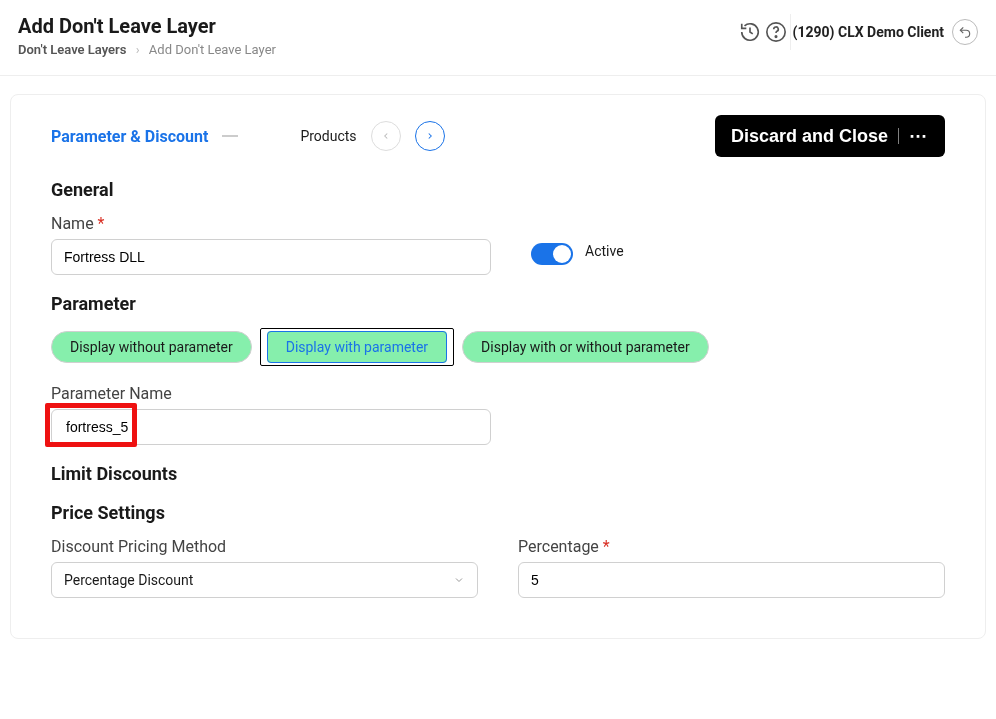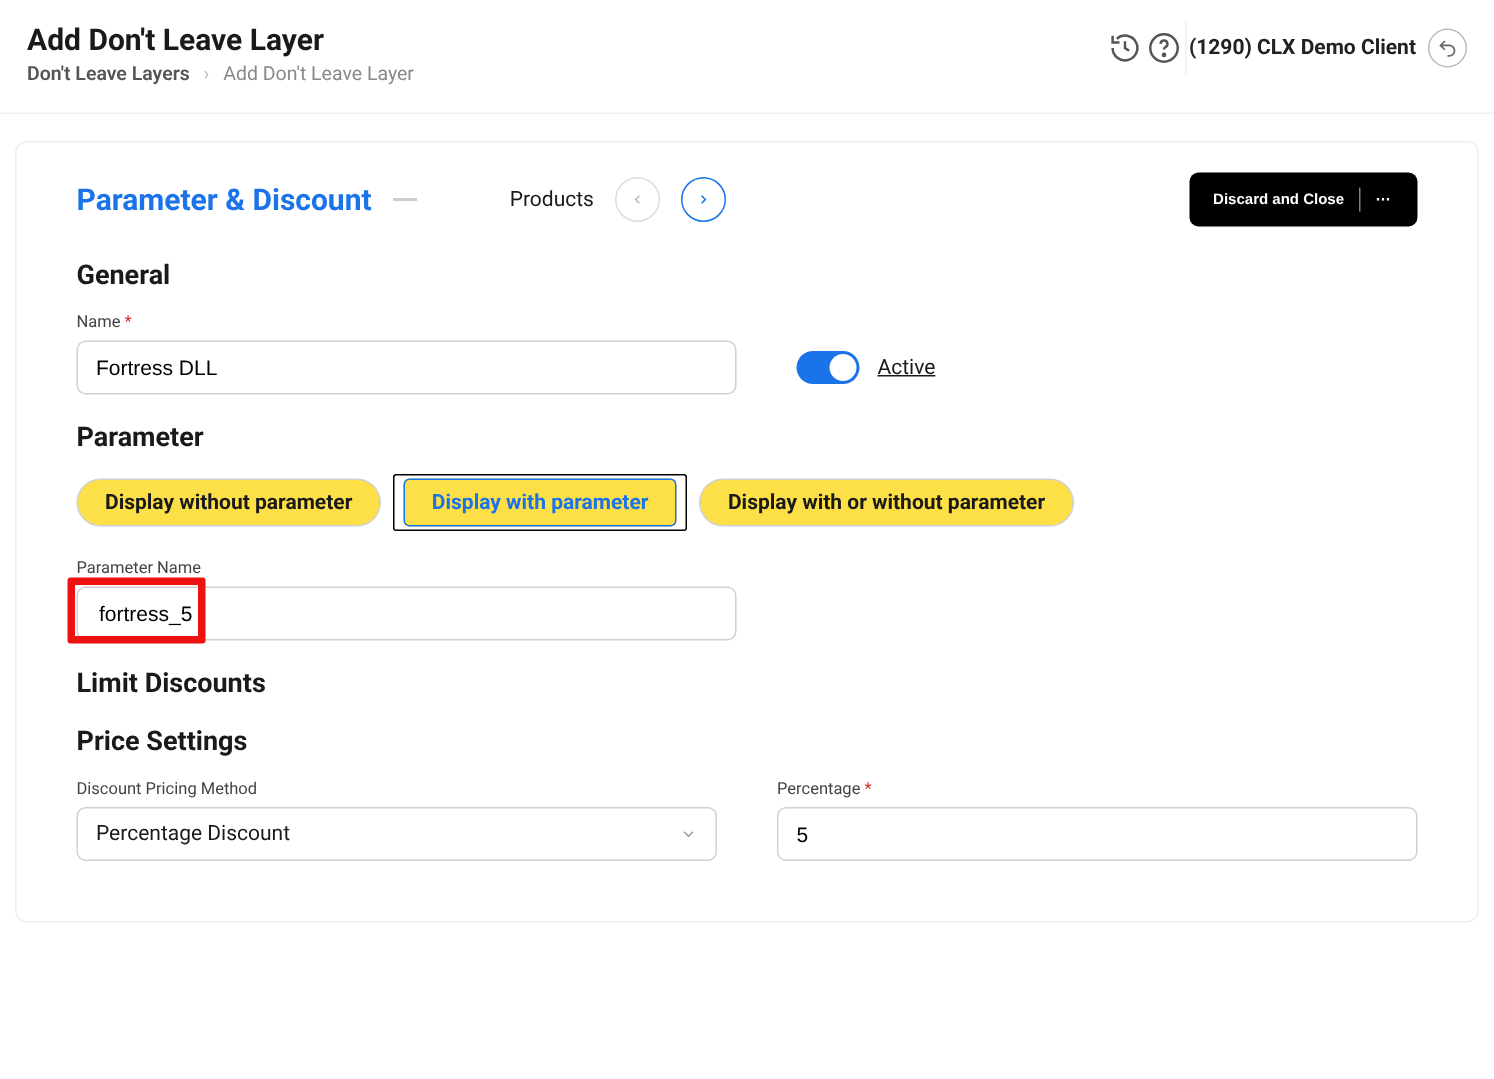--- a/index.html
+++ b/index.html
@@ -65,78 +65,78 @@
     border-radius: 8px;
     padding: 20px 40px 40px 40px;
   }
   .wizard-row {
     display: flex; justify-content: space-between; align-items: center;
     margin-bottom: 22px;
   }
   .wizard-steps {
     display: flex; align-items: center; gap: 14px;
   }
-  .step-active { color: #1a73e8; font-weight: 700; font-size: 20px; }
+  .step-active { color: #1a73e8; font-weight: 700; font-size: 16px; }
   .step-line { width: 16px; height: 1.5px; background: #ccc; }
   .step-idle { color: #1a1a1a; font-weight: 400; font-size: 14px; padding-left: 48px; }
   .circle-btn {
     width: 30px; height: 30px; border-radius: 50%;
     border: 1px solid #ddd; background: #fff;
     display: inline-flex; align-items: center; justify-content: center;
     cursor: pointer;
   }
   .circle-btn.active { border: 1.5px solid #1a73e8; color: #1a73e8; }
   .circle-btn.disabled { color: #bbb; }
   .discard-btn {
     background: #000; color: #fff; border: none;
     border-radius: 6px; padding: 10px 16px;
-    font-weight: 700; font-size: 10px;
+    font-weight: 700; font-size: 18px;
     display: flex; align-items: center; gap: 10px;
     cursor: pointer;
   }
   .discard-btn .vbar { width: 1px; height: 16px; background: rgba(255,255,255,0.5); }
   .discard-btn .dots { letter-spacing: 2px; font-weight: 700; }
 
   h3.section {
     font-size: 18px; font-weight: 700; margin: 18px 0 14px 0;
   }
   .label {
-    font-size: 11px; color: #444; margin-bottom: 6px; display: block;
+    font-size: 16px; color: #444; margin-bottom: 6px; display: block;
   }
   .req::after { content: " *"; color: #d93025; }
   .input {
     width: 100%; height: 36px; border: 1px solid #d0d0d0; border-radius: 6px;
     padding: 0 12px; font-size: 14px; background: #fff;
   }
   .name-row { display: flex; align-items: center; gap: 40px; }
   .name-col { width: 440px; }
 
   
-  .toggle-wrap { display: flex; align-items: center; gap: 12px; text-decoration: underline; }
+  .toggle-wrap { display: flex; align-items: flex-start; gap: 12px; }
   .toggle {
     width: 42px; height: 22px; border-radius: 11px;
     position: relative; cursor: pointer;
   }
   .toggle.on { background: #1a73e8; }
   .toggle.off { background: #cfcfcf; }
   .knob {
     position: absolute; top: 2px; width: 18px; height: 18px; border-radius: 50%;
     background: #fff;
   }
   .toggle.on .knob { right: 2px; }
   .toggle.off .knob { left: 2px; }
   .toggle-label { font-size: 14px; }
 
   
   .seg-group {
     display: flex; gap: 8px; flex-wrap: wrap; align-items: center;
   }
   .seg {
     border: 1px solid #d0d0d0; border-radius: 18px;
-    padding: 7px 18px; font-size: 14px; background: #fde047; cursor: pointer; font-weight: bold;
+    padding: 7px 18px; font-size: 14px; background: #86efac; cursor: pointer;
   }
   .seg.selected {
     border: 1.5px solid #1a73e8; color: #1a73e8; border-radius: 4px;
     padding: 7px 18px;
   }
 
   .redbox-outer {
     border: 1px solid #000000; border-radius: 2px; padding: 10px 6px;
     display: inline-block;
   }

